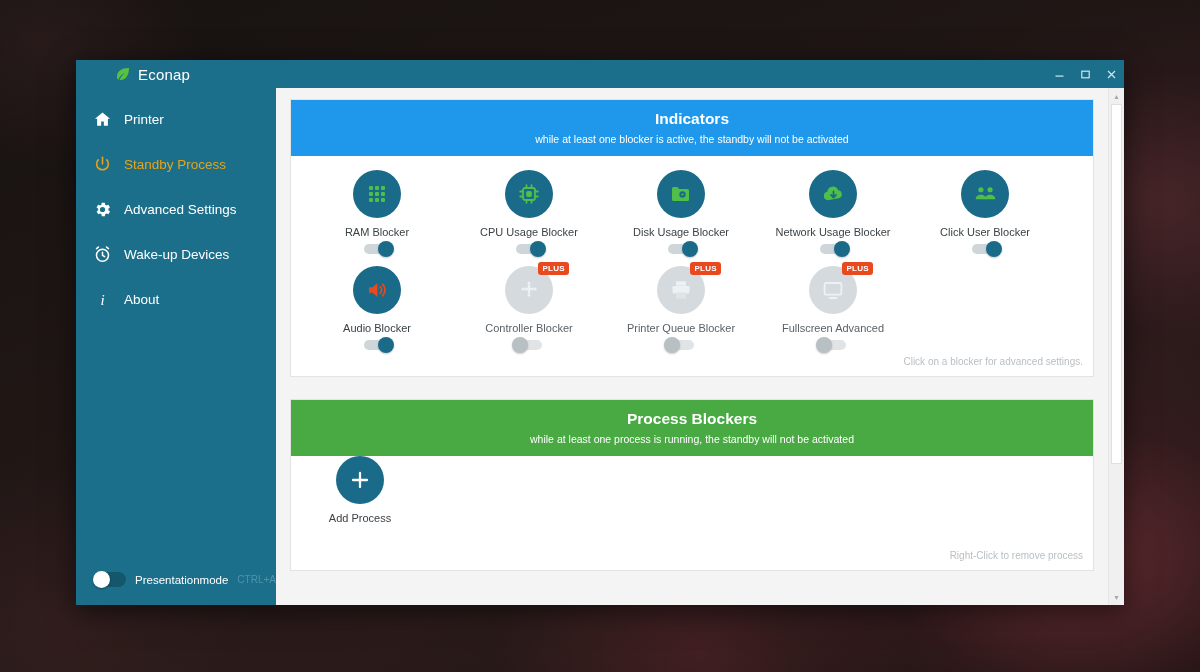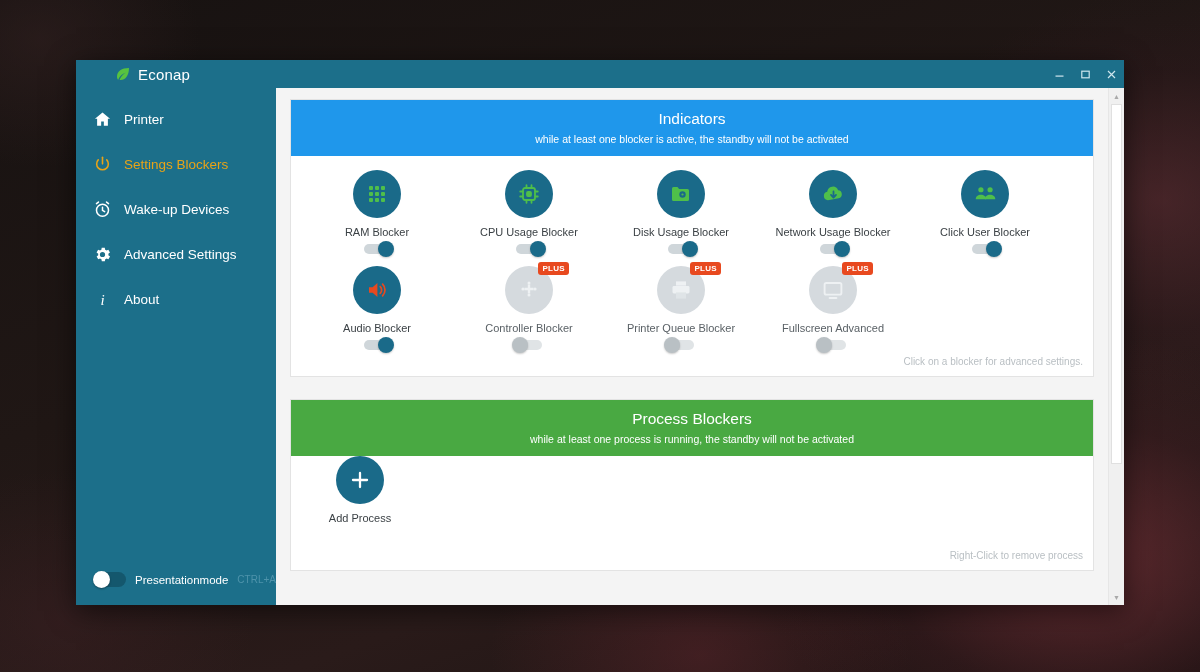--- a/index.html
+++ b/index.html
@@ -126,21 +126,21 @@
     margin-bottom: 22px;
     position: relative;
   }
   .card-header {
     padding: 9px 10px 11px 10px;
     text-align: center;
     color: #ffffff;
   }
   .card-header.blue { background: #1f97eb; }
   .card-header.green { background: #49a942; }
-  .card-title { font-size: 15.5px; font-weight: normal; line-height: 1.35; }
+  .card-title { font-size: 15.5px; font-weight: bold; line-height: 1.35; }
   .card-sub { font-size: 10.5px; margin-top: 3px; font-weight: normal; }
 
   .blockers {
     padding: 14px 10px 4px 10px;
   }
   .blocker-row {
     display: flex;
     justify-content: flex-start;
   }
   .blocker-row + .blocker-row { margin-top: 12px; }
@@ -281,41 +281,41 @@
           <span>Printer</span>
         </div>
 
         <div class="nav-item active">
           <span class="nav-ico">
             <svg width="19" height="19" viewBox="0 0 24 24" fill="none" stroke="#e8a317" stroke-width="2" stroke-linecap="round">
               <path d="M12 2.8v8.4"></path>
               <path d="M6.6 6.2a7.4 7.4 0 1 0 10.8 0"></path>
             </svg>
           </span>
-          <span>Settings Blockers</span>
+          <span>Standby Process</span>
+        </div>
+
+        <div class="nav-item">
+          <span class="nav-ico">
+            <svg width="19" height="19" viewBox="0 0 24 24" fill="#ffffff">
+              <path d="M19.4 13a7.6 7.6 0 0 0 0-2l2-1.5-2-3.4-2.4 1a7.7 7.7 0 0 0-1.7-1l-.4-2.6h-3.9l-.4 2.6c-.6.2-1.2.6-1.7 1l-2.4-1-2 3.4L6.6 11a7.6 7.6 0 0 0 0 2l-2 1.5 2 3.4 2.4-1c.5.4 1.1.8 1.7 1l.4 2.6h3.9l.4-2.6c.6-.2 1.2-.6 1.7-1l2.4 1 2-3.4zM12 15.3A3.3 3.3 0 1 1 12 8.7a3.3 3.3 0 0 1 0 6.6z"></path>
+            </svg>
+          </span>
+          <span>Advanced Settings</span>
         </div>
 
         <div class="nav-item">
           <span class="nav-ico">
             <svg width="19" height="19" viewBox="0 0 24 24" fill="none" stroke="#ffffff" stroke-width="1.9" stroke-linecap="round">
               <circle cx="12" cy="13" r="7.6"></circle>
               <path d="M12 9.2V13l2.7 1.7"></path>
               <path d="M4.4 4.6 6.9 2.6M19.6 4.6 17.1 2.6"></path>
             </svg>
           </span>
           <span>Wake-up Devices</span>
-        </div>
-
-        <div class="nav-item">
-          <span class="nav-ico">
-            <svg width="19" height="19" viewBox="0 0 24 24" fill="#ffffff">
-              <path d="M19.4 13a7.6 7.6 0 0 0 0-2l2-1.5-2-3.4-2.4 1a7.7 7.7 0 0 0-1.7-1l-.4-2.6h-3.9l-.4 2.6c-.6.2-1.2.6-1.7 1l-2.4-1-2 3.4L6.6 11a7.6 7.6 0 0 0 0 2l-2 1.5 2 3.4 2.4-1c.5.4 1.1.8 1.7 1l.4 2.6h3.9l.4-2.6c.6-.2 1.2-.6 1.7-1l2.4 1 2-3.4zM12 15.3A3.3 3.3 0 1 1 12 8.7a3.3 3.3 0 0 1 0 6.6z"></path>
-            </svg>
-          </span>
-          <span>Advanced Settings</span>
         </div>
 
         <div class="nav-item">
           <span class="nav-ico">
             <svg width="19" height="19" viewBox="0 0 24 24" fill="#ffffff">
               <text x="12" y="19" font-size="19" font-style="italic" font-family="Liberation Serif, serif" text-anchor="middle" fill="#ffffff">i</text>
             </svg>
           </span>
           <span>About</span>
         </div>

